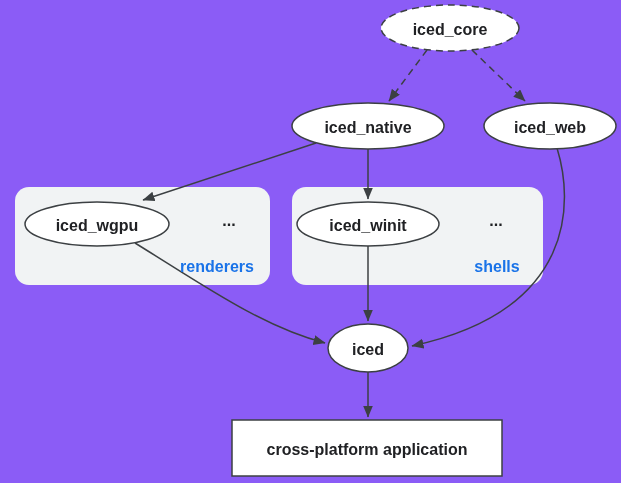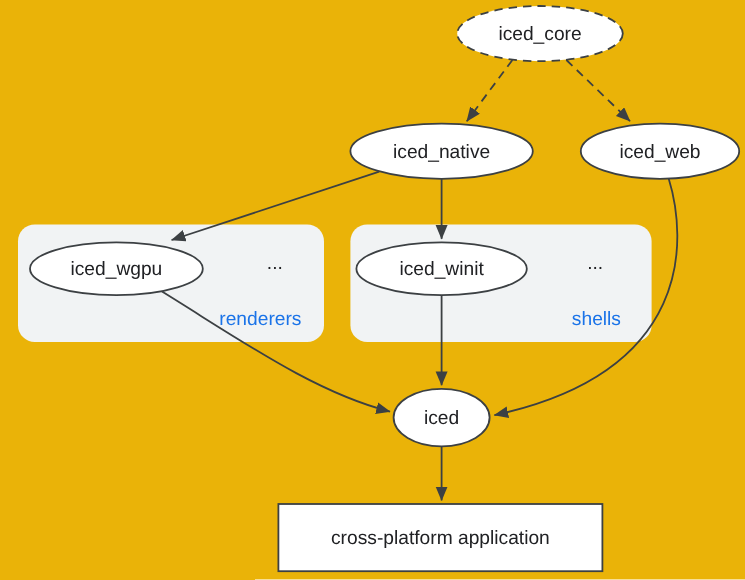--- a/index.html
+++ b/index.html
@@ -4,22 +4,23 @@
 <style>
   html, body {
     margin: 0;
     padding: 0;
     background: #ffffff;
   }
   #stage {
     position: relative;
     width: 621px;
     height: 483px;
-    background: #eab308;
+    background: #8b5cf6;
     font-family: "Liberation Sans", sans-serif;
+    font-weight: bold;
   }
   svg { display: block; }
 
   .node-shape {
     fill: #ffffff;
     stroke: #3c4043;
     stroke-width: 1.5;
   }
   .node-shape.dashed {
     stroke-dasharray: 7 5;

